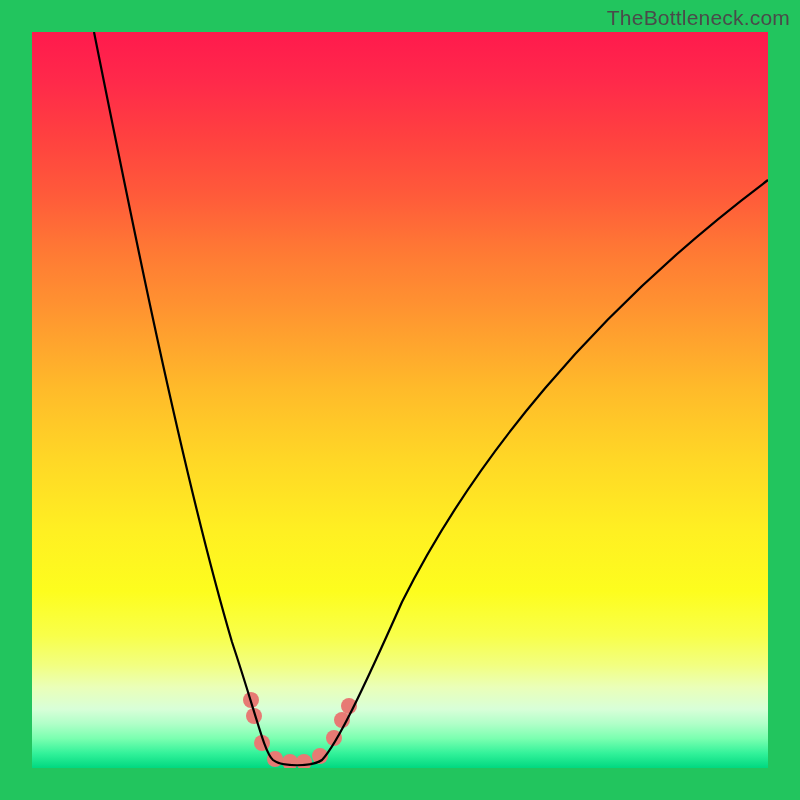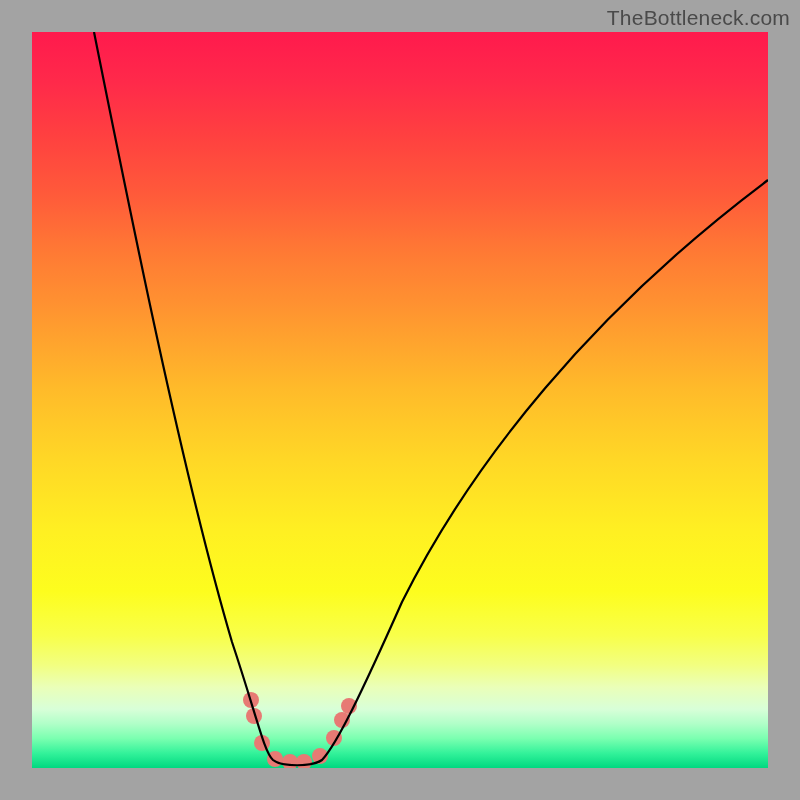--- a/index.html
+++ b/index.html
@@ -10,21 +10,21 @@
     overflow: hidden;
     background: #000;
     font-family: Arial, Helvetica, sans-serif;
   }
   .frame {
     position: absolute;
     left: 0;
     top: 0;
     width: 800px;
     height: 800px;
-    background: #a3a3a3;
+    background: #22c55e;
   }
   .plot {
     position: absolute;
     left: 32px;
     top: 32px;
     width: 736px;
     height: 736px;
     background: linear-gradient(
       to bottom,
       #ff1a4d 0%,

